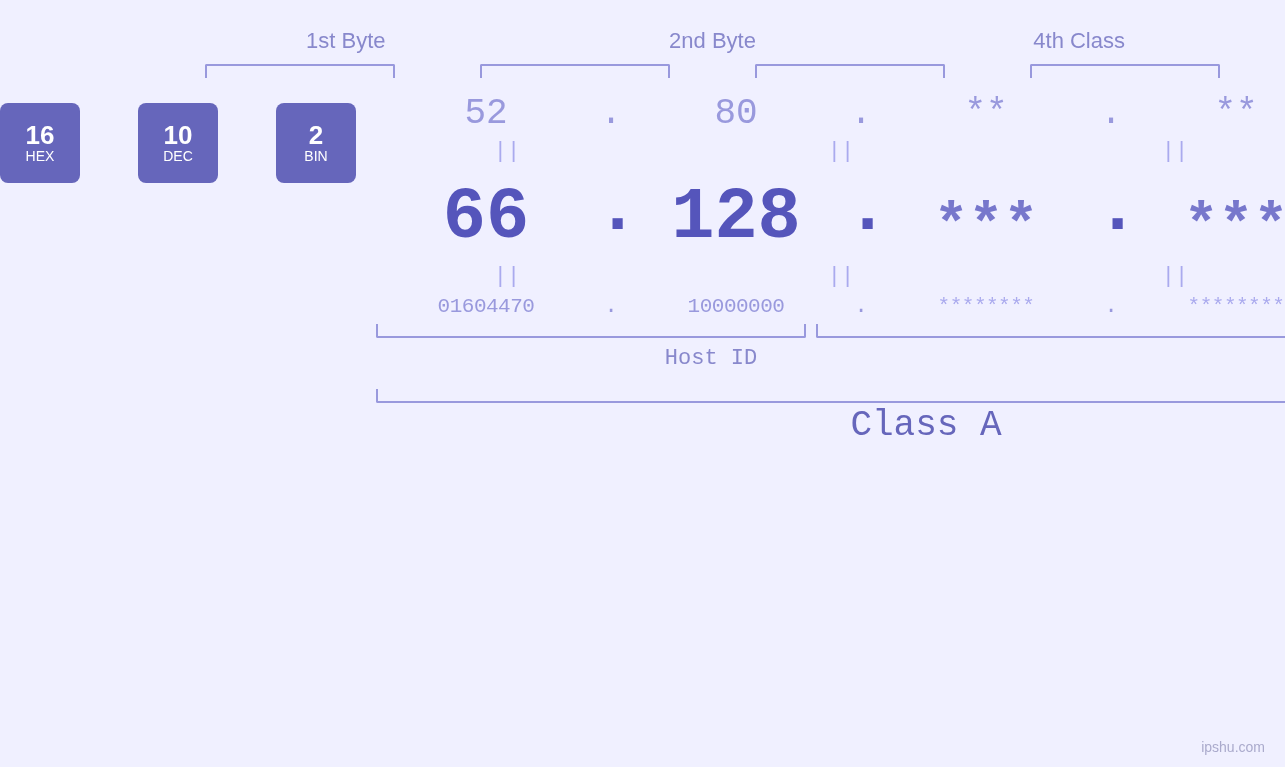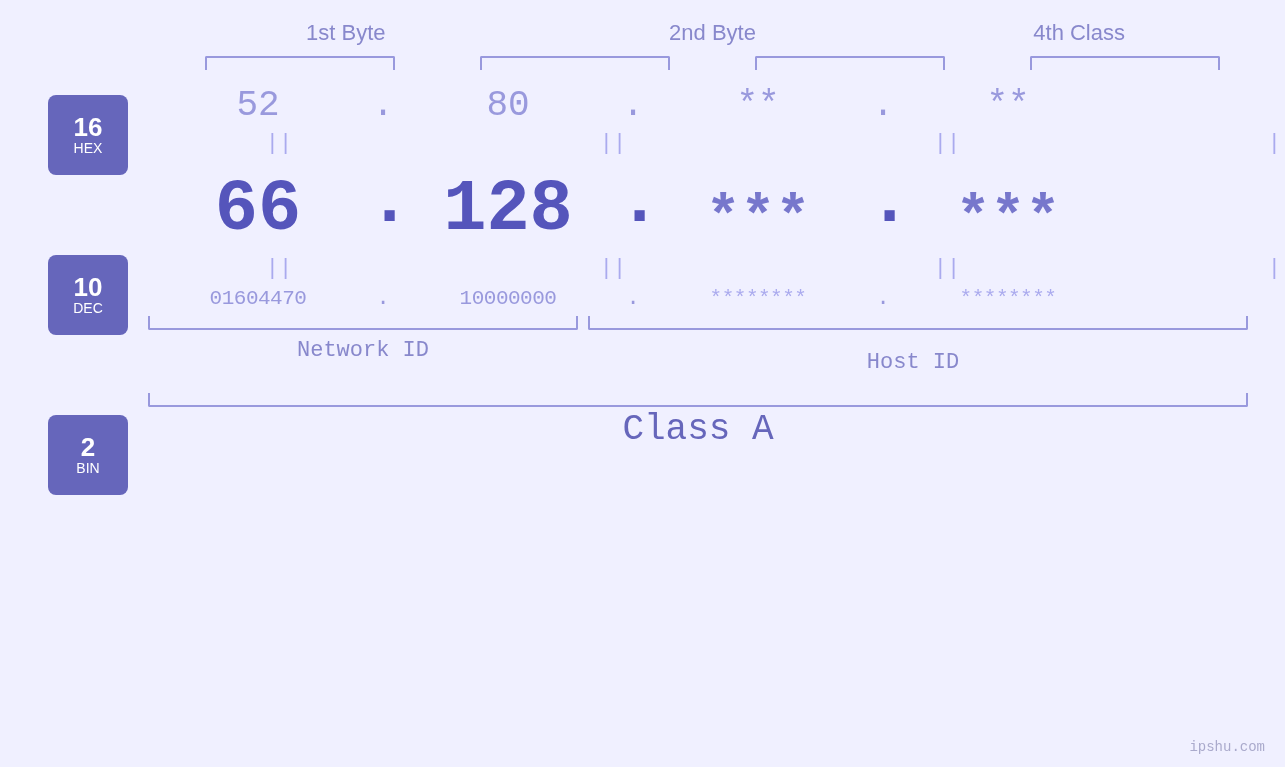--- a/index.html
+++ b/index.html
@@ -34,20 +34,21 @@
       justify-content: space-around;
       margin-bottom: 10px;
     }
 
     .byte-header {
       width: 220px;
       text-align: center;
       color: #8888cc;
       font-size: 22px;
       font-family: Arial, sans-serif;
+      margin-top: 8px;
     }
 
     
     .bracket-row {
       display: flex;
       width: 1100px;
       margin-left: 140px;
       justify-content: space-around;
       margin-bottom: 15px;
     }
@@ -64,25 +65,23 @@
     .main-content {
       display: flex;
       flex-direction: row;
       align-items: flex-start;
       width: 1285px;
     }
 
     
     .badges-col {
       display: flex;
-      flex-direction: column;
       align-items: flex-start;
-      padding-left: 48px;
       padding-top: 10px;
-      gap: 80px;
+      gap: 58px;
     }
 
     .badge {
       background: #6666bb;
       color: white;
       border-radius: 8px;
       width: 80px;
       height: 80px;
       display: flex;
       flex-direction: column;
@@ -225,21 +224,20 @@
       text-align: center;
       color: #8888cc;
       font-size: 22px;
     }
 
     .host-id-label {
       width: 670px;
       text-align: center;
       color: #8888cc;
       font-size: 22px;
-      margin-top: 12px;
     }
 
     .class-bracket {
       width: 1100px;
       height: 14px;
       border: 2px solid #9999dd;
       border-top: none;
       border-radius: 0 0 2px 2px;
     }
 
@@ -252,21 +250,21 @@
       font-size: 36px;
       font-family: 'Courier New', monospace;
     }
 
     .watermark {
       position: absolute;
       bottom: 12px;
       right: 20px;
       color: #aaaacc;
       font-size: 14px;
-      font-family: Liberation Mono, monospace;
+      font-family: Liberation Sans, sans-serif;
     }
   </style>
 </head>
 <body>
 
 <div class="container">
 
   <div class="byte-headers">
     <div class="byte-header cell">1st Byte</div>
     <div class="byte-header cell">2nd Byte</div>
@@ -348,21 +346,20 @@
         <div class="dot-bin">.</div>
         <div class="cell" style="color:#aaaaee;font-size:21px;letter-spacing:-0.5px;">********</div>
       </div>
 
       <div class="bottom-brackets">
         <div class="network-bracket"></div>
         <div class="host-bracket"></div>
       </div>
 
       <div class="id-labels">
-        <div class="network-id-label">Network ID</div>
         <div class="host-id-label">Host ID</div>
       </div>
 
       <div style="position:relative;width:1264px;margin-top:18px;">
         <div class="class-bracket"></div>
         <div class="class-label">Class A</div>
       </div>
 
     </div>
   </div>

